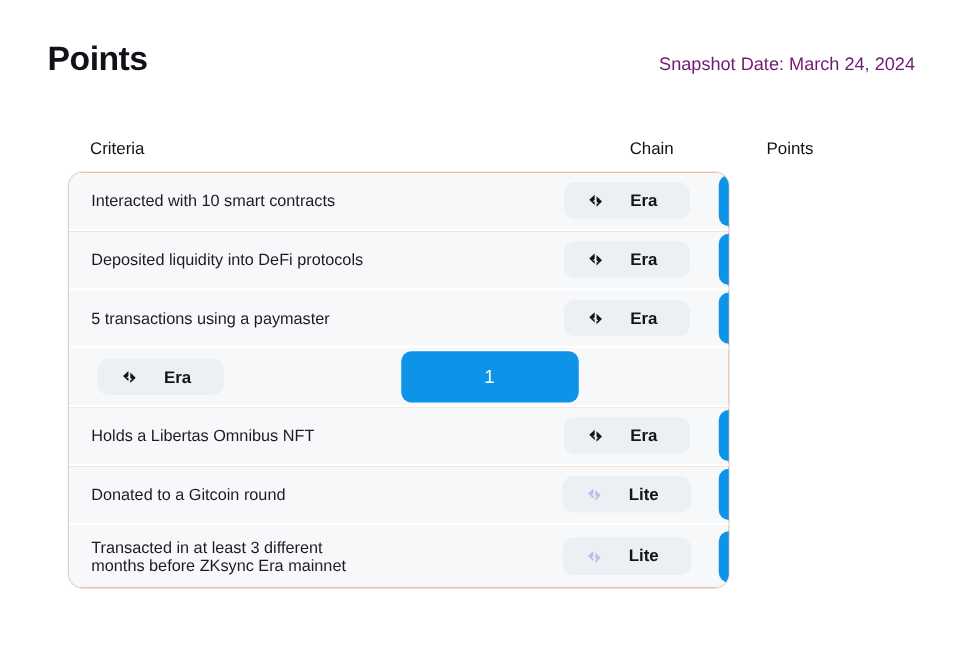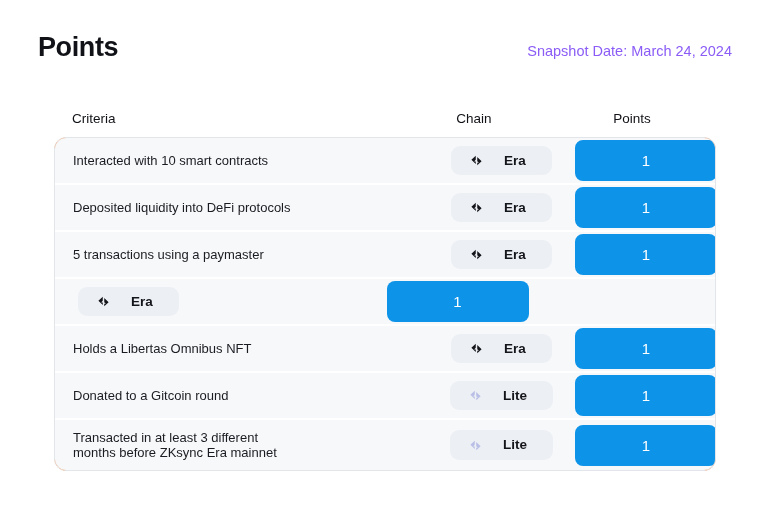--- a/index.html
+++ b/index.html
@@ -38,21 +38,21 @@
     font-size: 27px;
     font-weight: 700;
     letter-spacing: -0.4px;
     color: #111217;
     line-height: 1;
     margin: 0;
   }
   .snapshot-date {
     font-size: 14.5px;
     font-weight: 400;
-    color: #8b5cf6;
+    color: #701a75;
     line-height: 1;
     white-space: nowrap;
   }
 
   
   .col-headers {
     position: absolute;
     left: 54px;
     top: 110px;
     width: 662px;
@@ -61,29 +61,29 @@
   .col-head {
     position: absolute;
     top: 0;
     font-size: 13.5px;
     font-weight: 400;
     color: #111217;
     line-height: 18px;
     white-space: nowrap;
   }
   .col-head.criteria { left: 18px; }
-  .col-head.chain    { left: 355px; width: 130px; text-align: center; }
+  .col-head.chain    { left: 355px; width: 130px; text-align: right; }
   .col-head.points   { left: 513px; width: 130px; text-align: center; }
 
   
   .points-table {
     position: absolute;
     left: 54px;
     top: 137px;
-    width: 662px;
+    width: 530px;
     background: #f97316;
     border: 1px solid #e2e5ea;
     border-radius: 12px;
     box-sizing: border-box;
     overflow: hidden;
   }
 
   .row {
     position: relative;
     display: flex;

